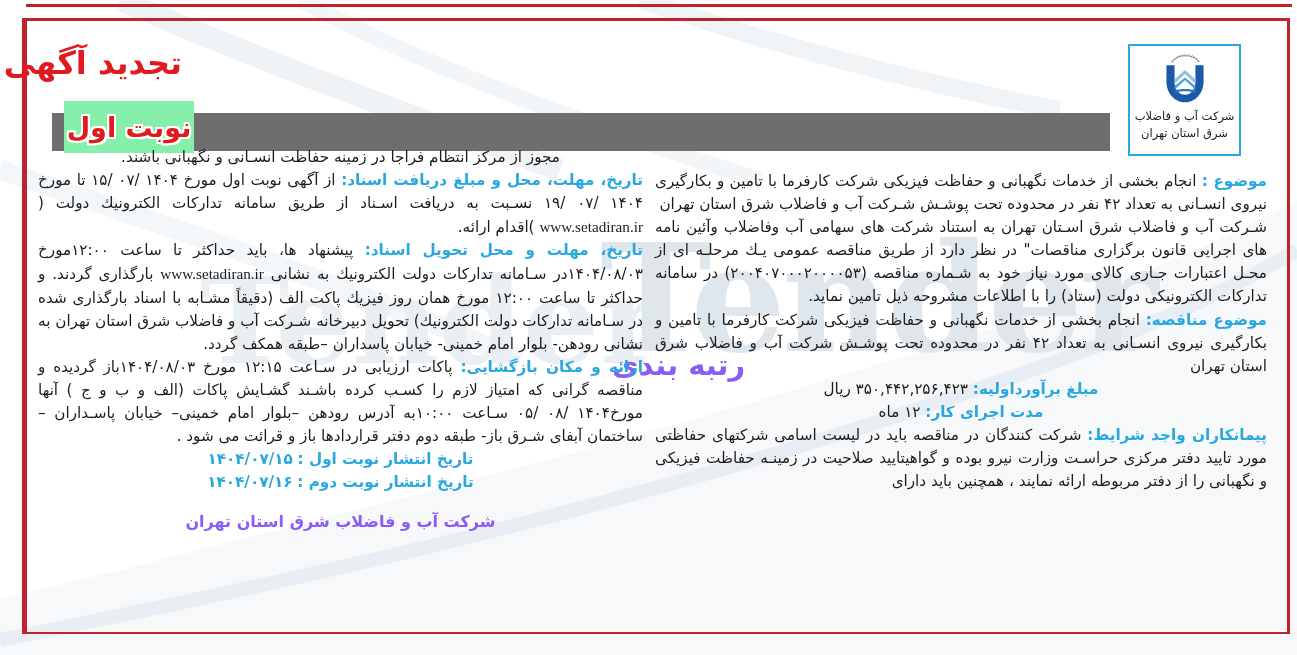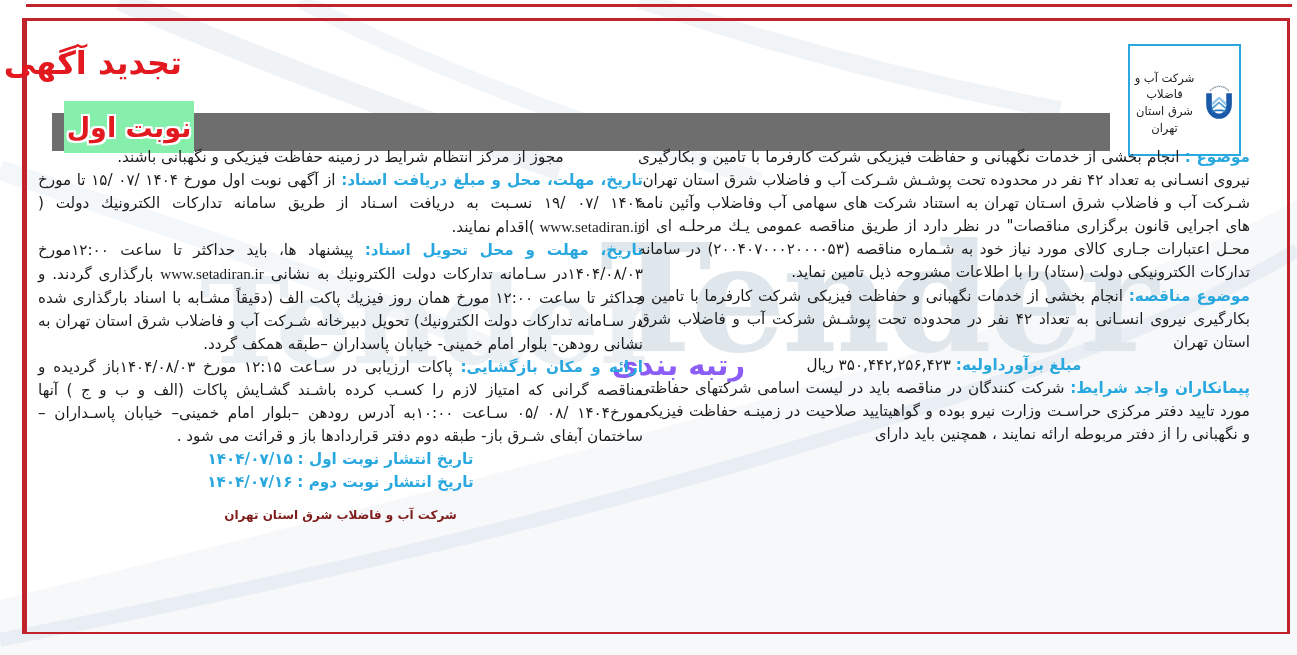--- a/index.html
+++ b/index.html
@@ -146,21 +146,21 @@
   
   .logo-box {
     position: absolute;
     left: 1128px;
     top: 26px;
     width: 113px;
     height: 112px;
     border: 2px solid #29a8df;
     background: rgba(255,255,255,0.55);
     display: flex;
-    flex-direction: row;
+    flex-direction: column;
     align-items: center;
     justify-content: flex-start;
     box-sizing: border-box;
     padding-top: 4px;
   }
   .logo-mark { width: 58px; height: 56px; display:block; }
   .logo-caption {
     margin-top: 2px;
     text-align: center;
     font-size: 11.5px;
@@ -182,38 +182,38 @@
   .col {
     position: absolute;
     top: 0;
     direction: rtl;
     text-align: justify;
     font-size: 15.2px;
     line-height: 1.52;
     color: #1c1c1c;
     font-family: "DejaVu Sans", "Liberation Sans", sans-serif;
   }
-  .col-right { right: 47px; width: 612px; }
+  .col-right { right: 30px; width: 612px; margin-top: 24px; }
   .col-left  { left: 38px;  width: 605px; }
 
   .para { margin: 0 0 0 0; }
   .lbl {
     color: #29a8df;
     font-weight: bold;
     text-align: center;
   }
   .latin {
     direction: ltr;
     unicode-bidi: embed;
     font-family: Liberation Serif, serif;
   }
   .sign {
-    color: #7f1d1d;
-    font-weight: bold;
-    font-size: 12px;
+    color: #8b5cf6;
+    font-weight: bold;
+    font-size: 16px;
     text-align: center;
   }
   .tight { text-align: center; }
 </style>
 </head>
 <body>
 
 <div id="page">
 
   <svg class="bg-swoosh" viewBox="0 0 1297 655" preserveAspectRatio="none">
@@ -284,36 +284,40 @@
         <span>انجام  بخشی از خدمات نگهبانی و حفاظت فیزیكی شركت كارفرما با تامین و بكارگیری نیروی انسـانی به تعداد ۴۲ نفر در محدوده تحت پوشـش شركت آب و فاضلاب شرق استان تهران</span>
       </p>
 
       <p class="para tight">
         <span class="lbl">مبلغ برآورداولیه:</span>
         <span>۳۵۰,۴۴۲,۲۵۶,۴۲۳</span>
         <span>ریال</span>
       </p>
 
 
+      <p class="para tight">
+        <span class="lbl">مدت اجرای كار:</span>
+        <span>۱۲ ماه</span>
+      </p>
 
       <p class="para">
         <span class="lbl">پیمانكاران واجد شرایط:</span>
         <span>شركت كنندگان در مناقصه باید در لیست اسامی شركتهای حفاظتی مورد تایید دفتر مركزی حراسـت وزارت نیرو بوده و گواهیتایید صلاحیت در زمینـه حفاظت فیزیكی و نگهبانی را از دفتر مربوطه ارائه نمایند ، همچنین باید دارای</span>
       </p>
     </div>
 
     <div class="col col-left">
 
-      <p class="para tight">مجوز از مركز انتظام شرایط در زمینه حفاظت فیزیكی و نگهبانی باشند.</p>
+      <p class="para tight">مجوز از مركز انتظام فراجا در زمینه حفاظت انسـانی و نگهبانی باشند.</p>
 
       <p class="para">
         <span class="lbl">تاریخ، مهلت، محل و مبلغ دریافت اسناد:</span>
         <span>از آگهی نوبت اول مورخ ۱۴۰۴ /۰۷ /۱۵ تا مورخ ۱۴۰۴ /۰۷ /۱۹ نسـبت به دریافت اسـناد از طریق سامانه تداركات الكترونیك دولت (</span>
         <span class="latin">www.setadiran.ir</span>
-        <span>)اقدام نمایند.</span>
+        <span>)اقدام ارائه.</span>
       </p>
 
       <p class="para">
         <span class="lbl">تاریخ، مهلت و محل تحویل اسناد:</span>
         <span>پیشنهاد ها، باید حداكثر تا ساعت ۱۲:۰۰مورخ ۱۴۰۴/۰۸/۰۳در سـامانه تداركات دولت الكترونیك به نشانی</span>
         <span class="latin">www.setadiran.ir</span>
         <span>بارگذاری گردند. و حداكثر تا ساعت ۱۲:۰۰ مورخ همان روز فیزیك پاكت الف  (دقیقاً مشـابه با اسناد بارگذاری شده در سـامانه تداركات دولت الكترونیك) تحویل دبیرخانه شـركت آب و فاضلاب شرق استان تهران به نشانی رودهن- بلوار امام خمینی- خیابان پاسداران –طبقه همكف گردد.</span>
       </p>
 
       <p class="para">

